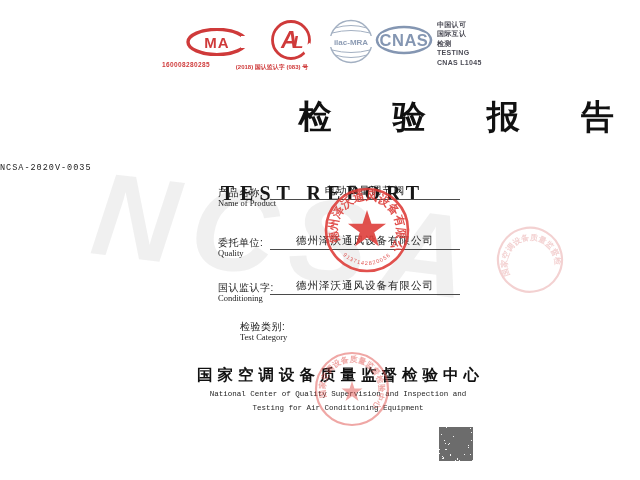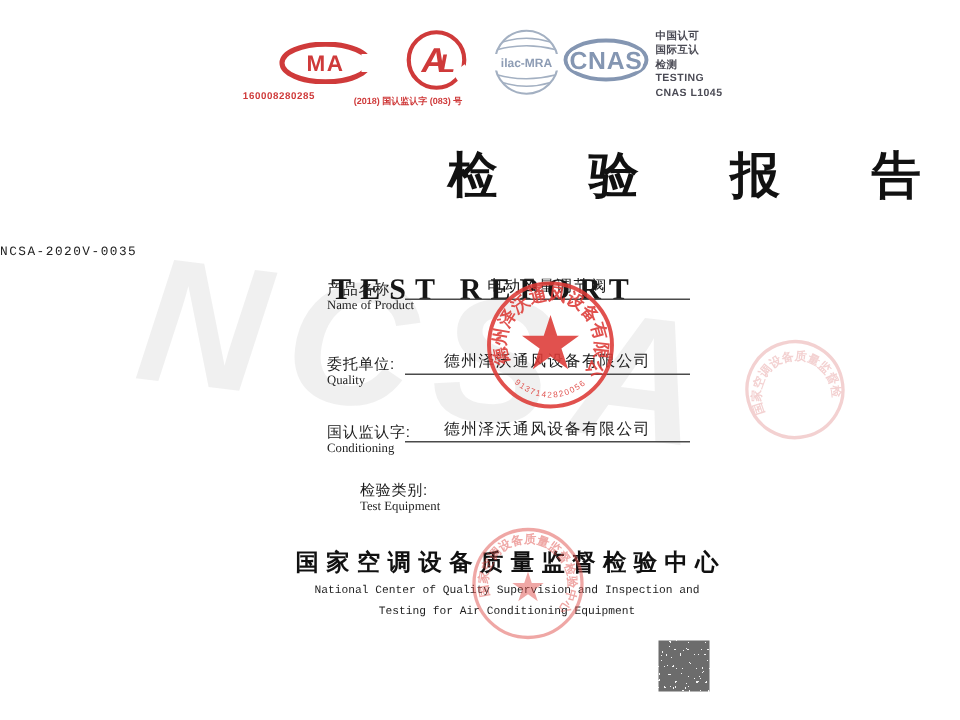--- a/index.html
+++ b/index.html
@@ -121,21 +121,21 @@
     <div class="flabel-en">Quality</div>
     <div class="fline">德州泽沃通风设备有限公司</div>
   </div>
   <div class="field f3">
     <div class="flabel-cn">国认监认字:</div>
     <div class="flabel-en">Conditioning</div>
     <div class="fline">德州泽沃通风设备有限公司</div>
   </div>
   <div class="field f4">
     <div class="flabel-cn">检验类别:</div>
-    <div class="flabel-en">Test Equipment</div>
+    <div class="flabel-en">Test Category</div>
   </div>
 
   <div class="abs issuer-cn">国家空调设备质量监督检验中心</div>
   <div class="abs issuer-en1">National Center of Quality Supervision and Inspection and</div>
   <div class="abs issuer-en2">Testing for Air Conditioning Equipment</div>
 
   <svg class="abs stamp1" width="94" height="92" viewBox="0 0 94 92">
     <defs>
       <path id="s1top" d="M 22.4 63.2 A 30 30 0 1 1 71.6 63.2" fill="none"></path>
       <path id="s1bot" d="M 16.7 63.5 A 35 35 0 0 0 77.3 63.5" fill="none"></path>

